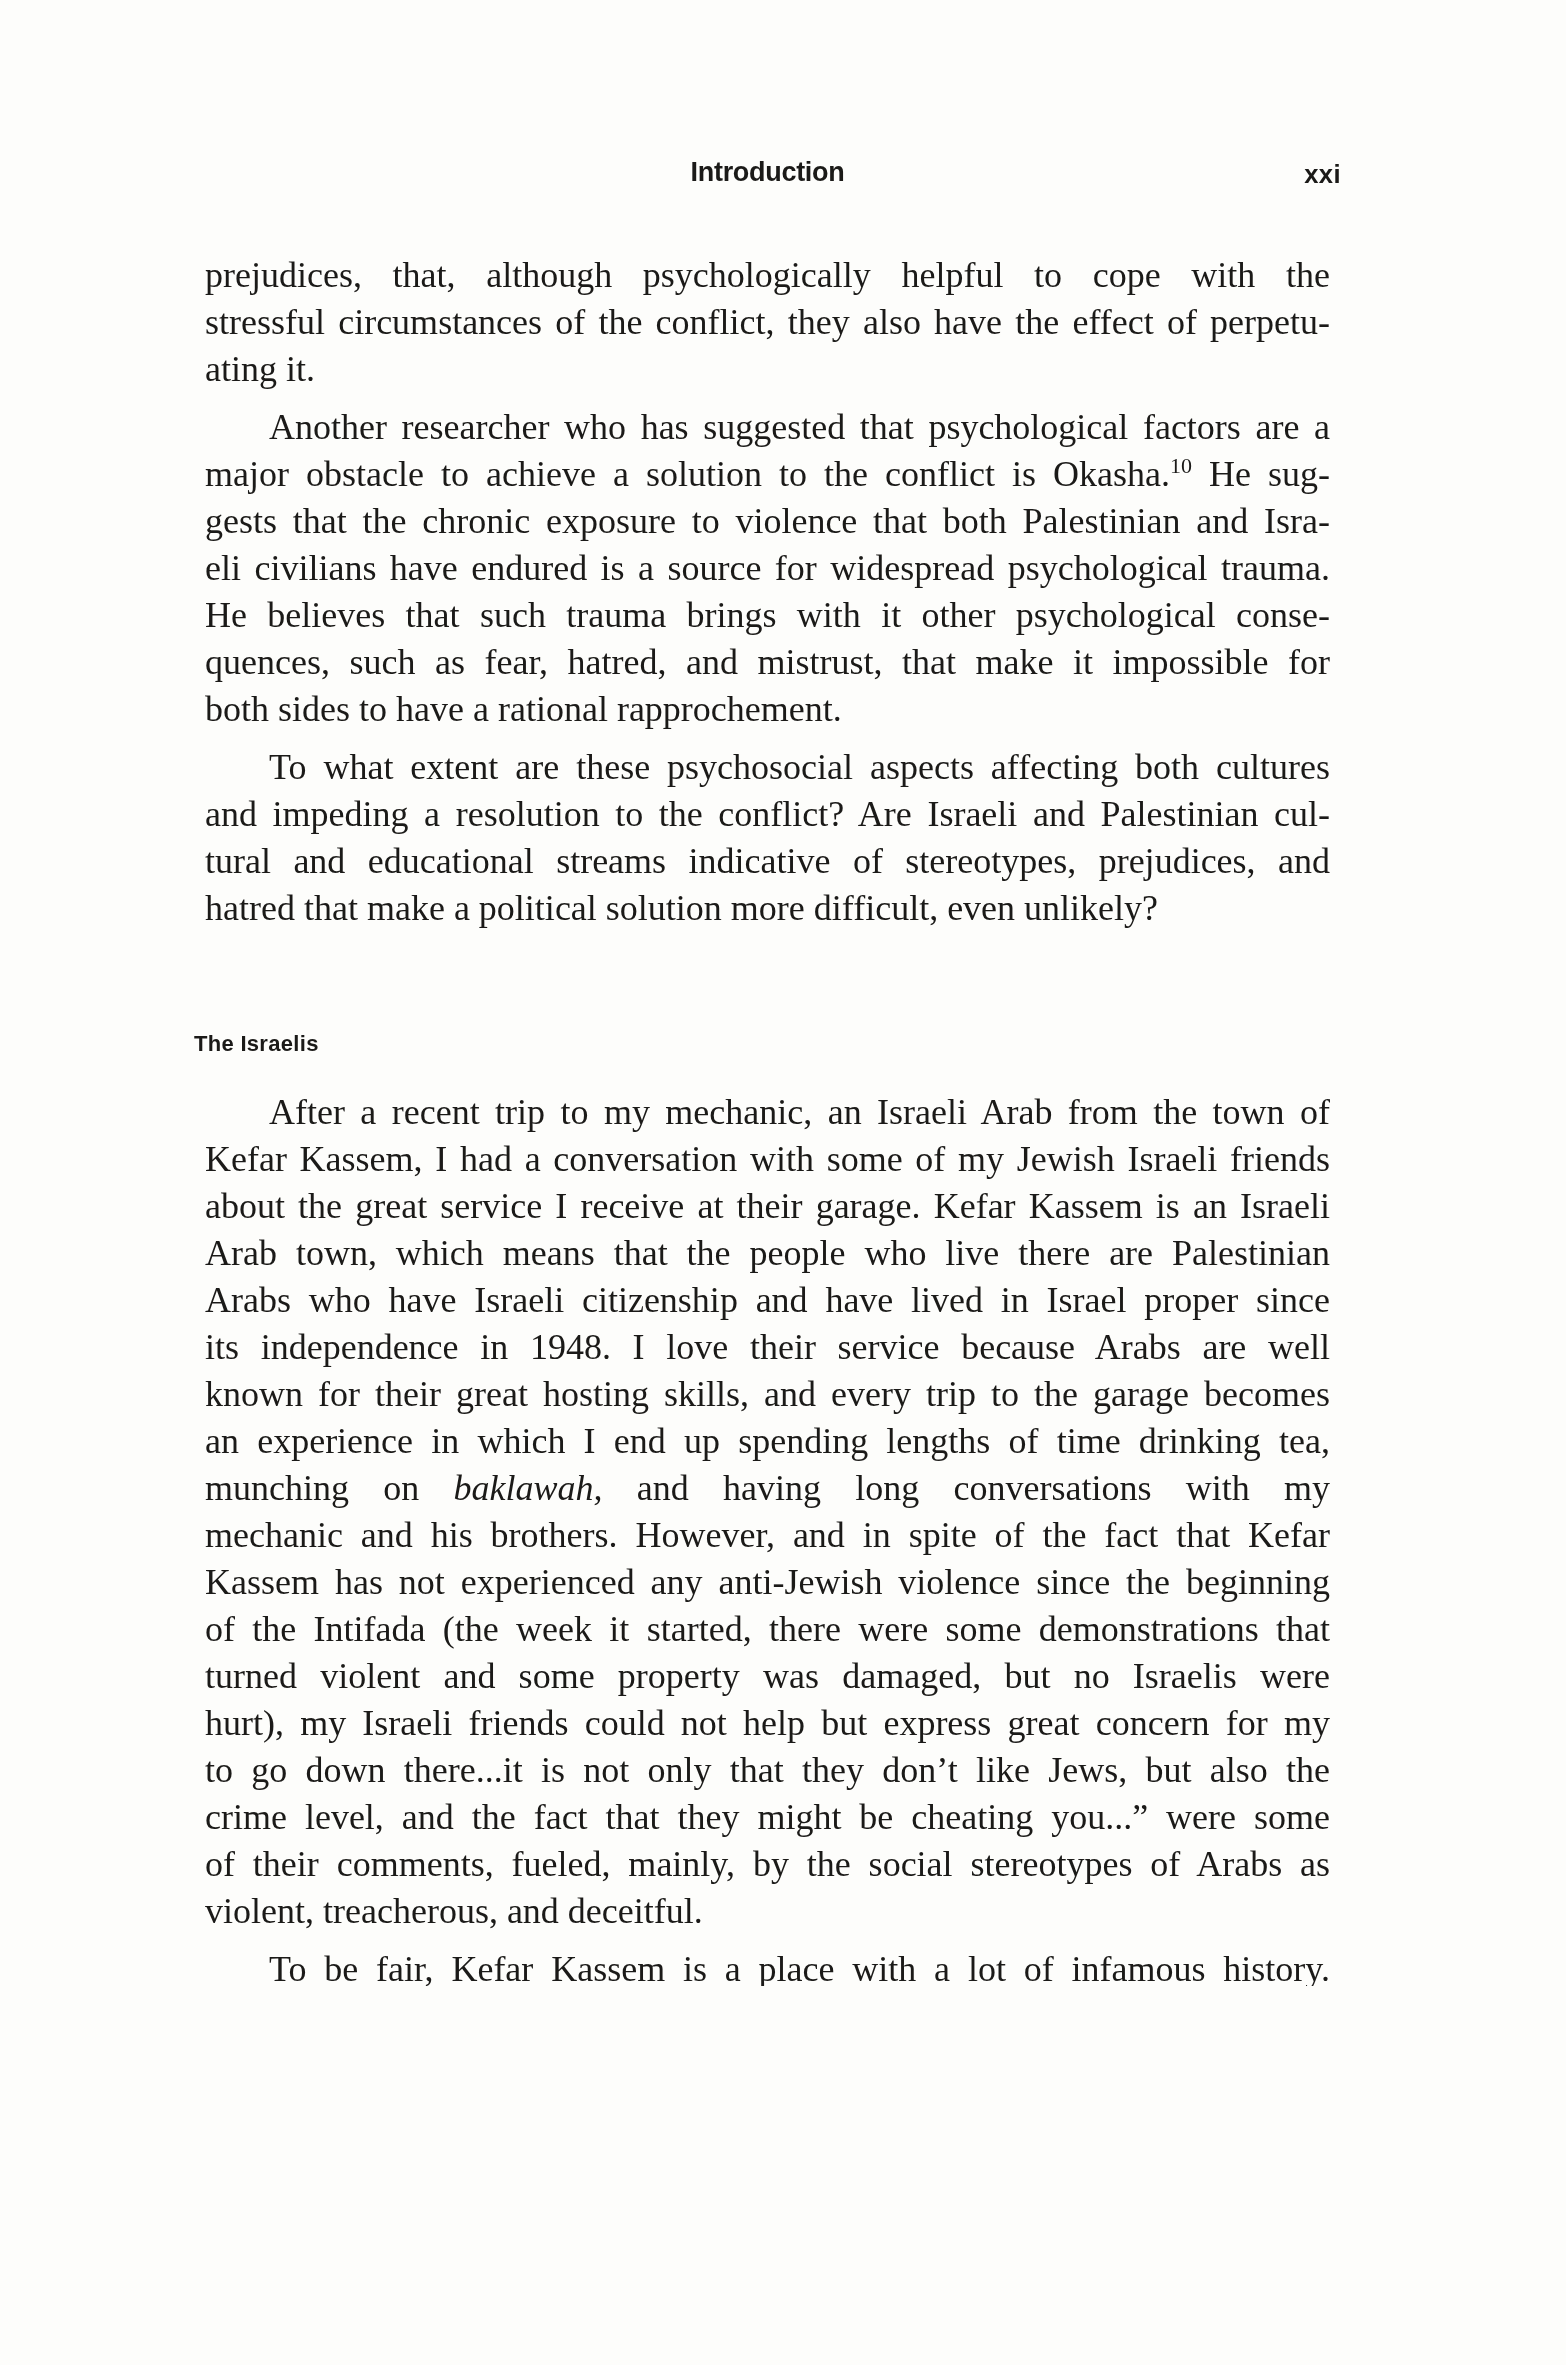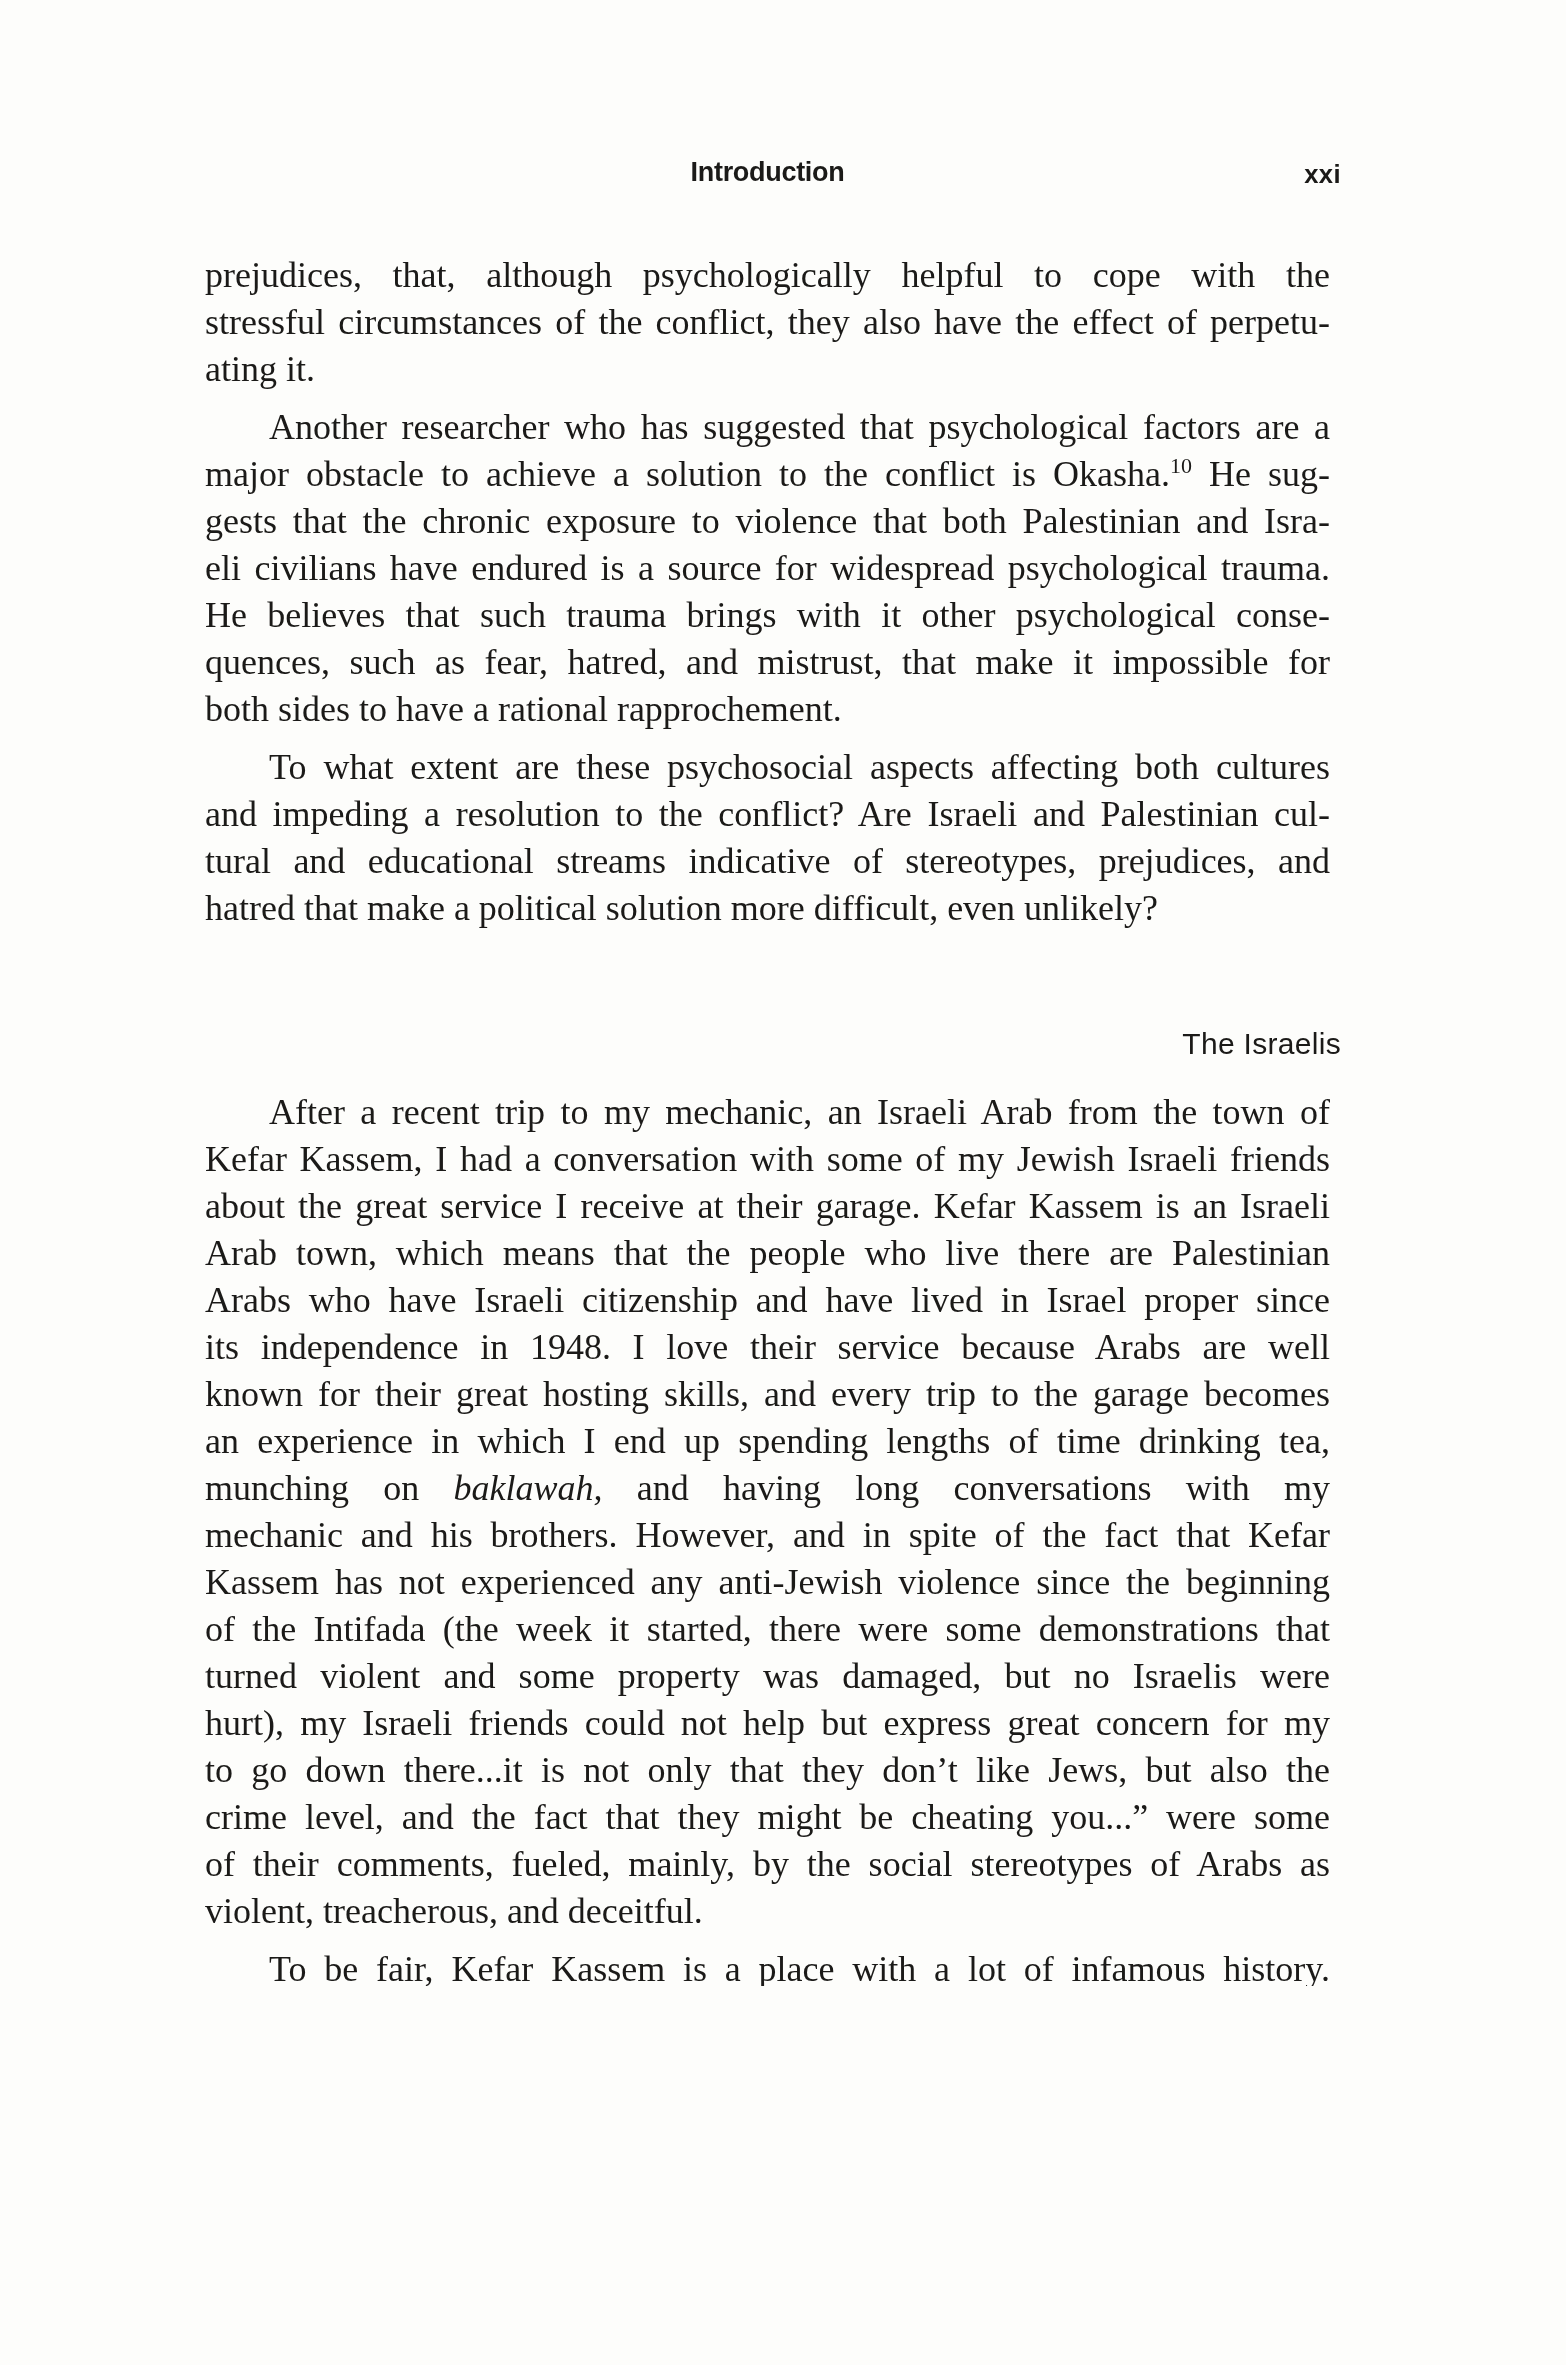--- a/index.html
+++ b/index.html
@@ -53,25 +53,25 @@
   .para { margin: 11px; }
   .line {
     text-align: justify;
     text-align-last: justify;
   }
   .line.last { text-align-last: left; }
   .line.indent { text-indent: 64px; }
 
   .section-heading {
     font-family: "Liberation Sans", "DejaVu Sans", sans-serif;
-    font-weight: 400;
-    font-size: 30px;
+    font-weight: 700;
+    font-size: 22px;
     line-height: 38px;
     letter-spacing: 0.3px;
-    text-align: right;
+    text-align: left;
     margin: 93px 0 26.4px 0;
   }
 
   sup.note {
     font-size: 22px;
     line-height: 0;
     vertical-align: 12.8px;
   }
   em.term { }
 </style>

